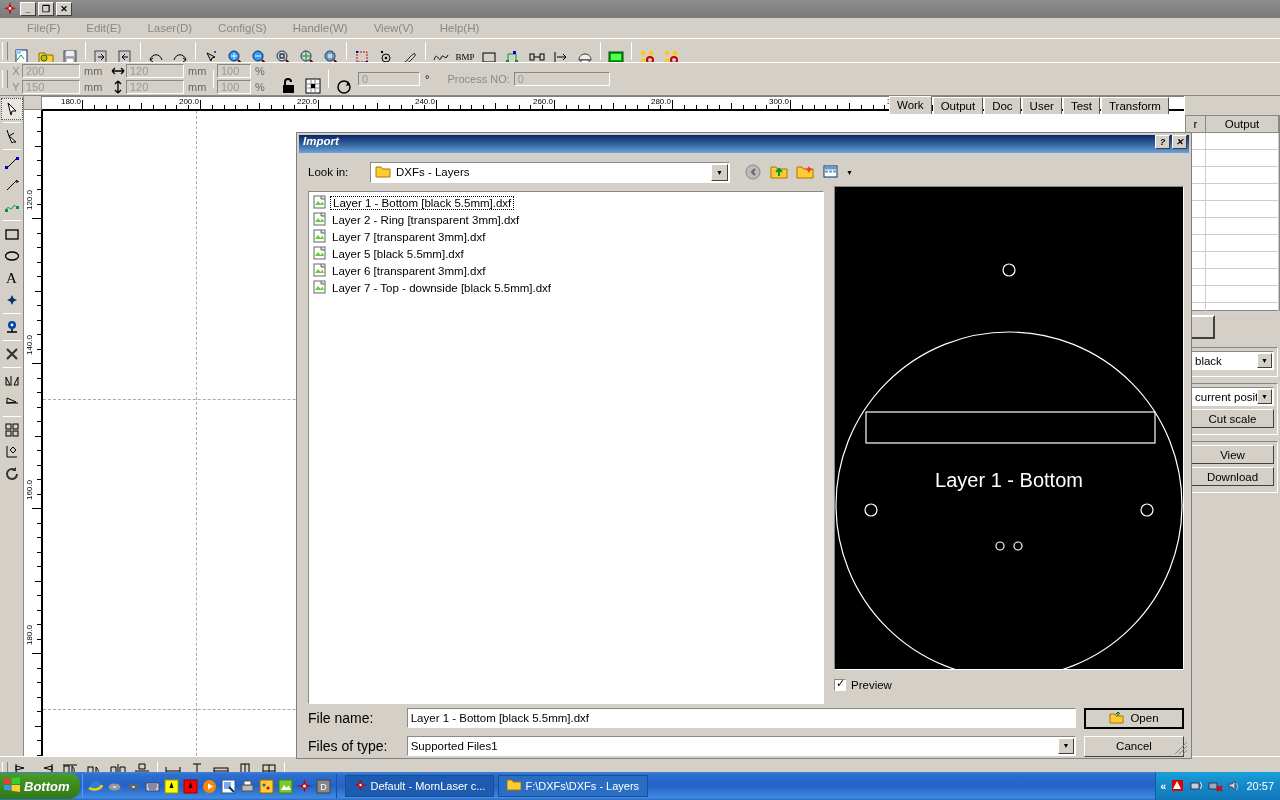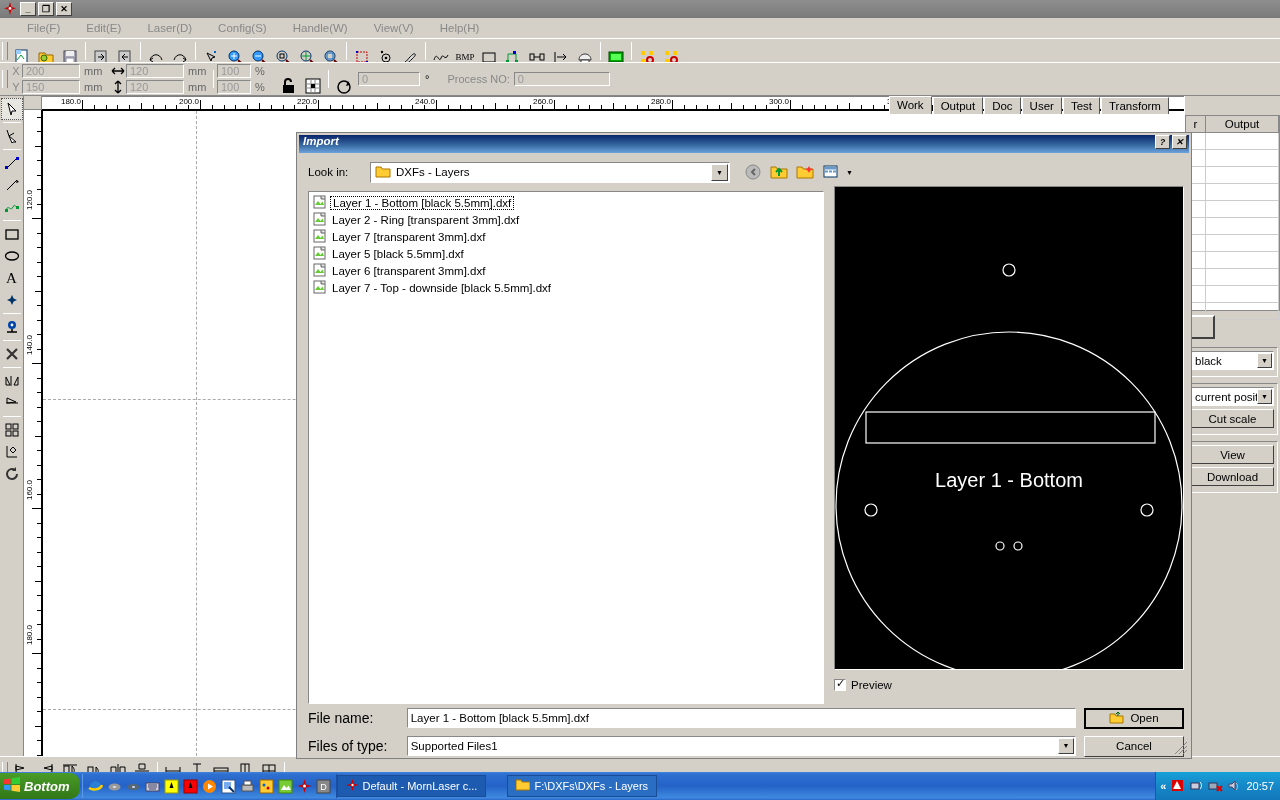--- a/index.html
+++ b/index.html
@@ -134,21 +134,21 @@
   .taskbar { position:absolute; left:0; bottom:0; width:1280px; height:28px;
              background:linear-gradient(180deg,#3f84dd 0%,#2f6fd0 8%,#2462c8 50%,#3f8ae0 92%,#2a67c9 100%);
              display:flex; align-items:center; z-index:50; }
   .startbtn { height:26px; min-width:78px; margin:1px 2px 1px 0;
               background:linear-gradient(180deg,#4a9b27,#317718);
               border-radius:0 10px 10px 0; color:#fff; font-weight:bold; font-size:13px;
               font-style:italic; display:flex; align-items:center; gap:4px; padding:0 10px 0 4px; }
   .qlaunch { display:flex; align-items:center; gap:2px; padding:0 4px;
              border-left:1px solid #5a9ae8; border-right:1px solid #1c4fa0; height:24px; }
   .qicon { width:17px; height:17px; display:flex; align-items:center; justify-content:center; }
-  .taskitems { display:flex; gap:21px; }
+  .taskitems { display:flex; gap:4px; margin-left:8px; }
   .taskitem { height:22px; display:flex; align-items:center; gap:4px; padding:0 8px;
               background:#2a6ec4; border:1px solid #1b4d94; color:#fff; font-size:11px;
               max-width:170px; overflow:hidden; white-space:nowrap; }
   .taskitem.active { background:#1c5bb0; }
   .tray { margin-left:auto; height:28px; display:flex; align-items:center; gap:4px;
           padding:0 6px 0 4px; background:linear-gradient(180deg,#18a0d8,#1688c8 50%,#1277bb);
           border-left:1px solid #0d5fa0; color:#fff; font-size:11px; }
 
   
   .dialog { position:absolute; left:297px; top:133px; width:894px; height:625px;

